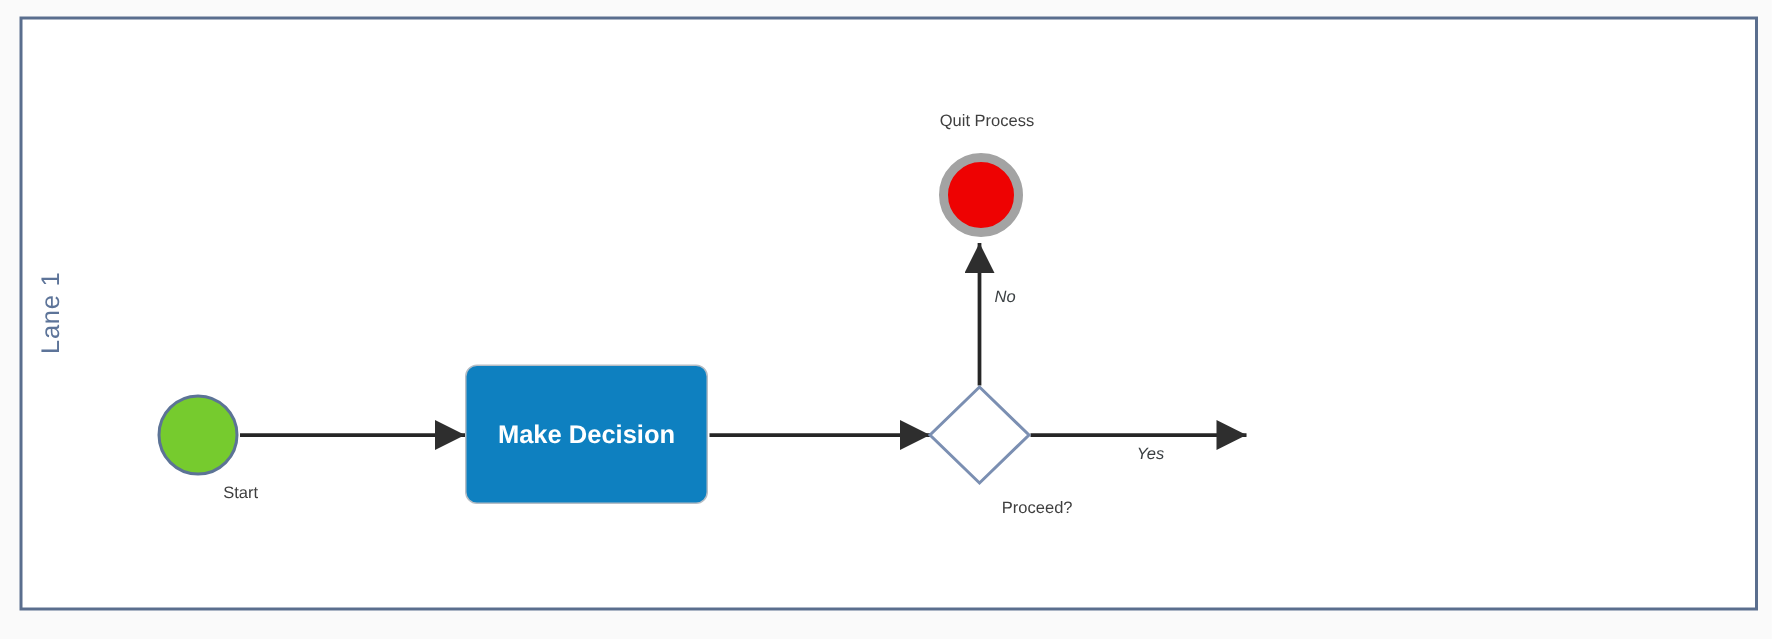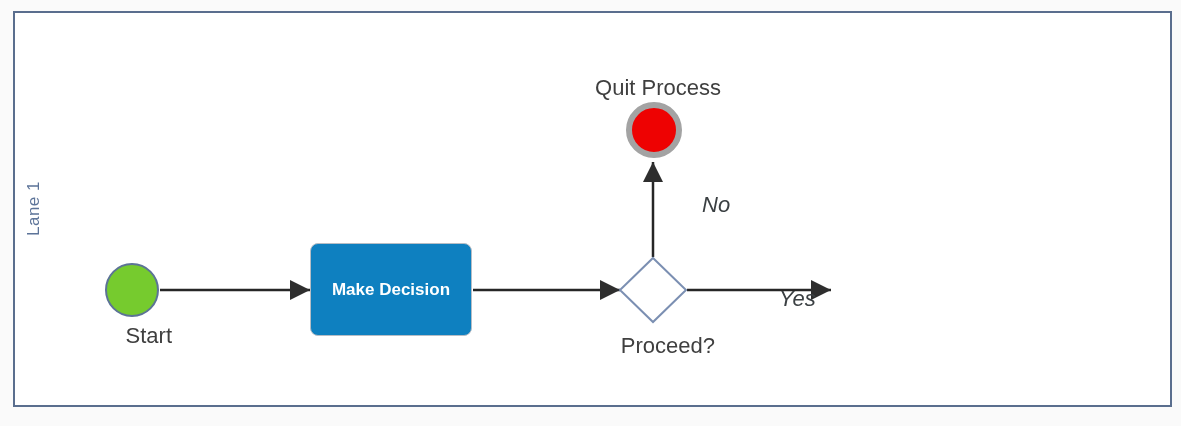--- a/index.html
+++ b/index.html
@@ -26,27 +26,27 @@
                border: 6px solid var(--end-ring, #a3a3a3); }
   .task { position: absolute; width: 162px; height: 93px; border-radius: 8px;
           background: var(--task-fill, #0e80c0); border: 1px solid #b6bdc5;
           display: flex; align-items: center; justify-content: center;
           color: #ffffff; font-weight: bold; font-size: 17px; text-align: center; }
   .task .task-label { max-width: 124px; line-height: 1.25; }
   .task.make-decision { left: 310px; top: 243px; }
   .task.continue { left: 832px; top: 243px; width: 161px; }
 
   
-  .lbl { position: absolute; color: #3f3f3f; font-size: 22px; white-space: nowrap; }
+  .lbl { position: absolute; color: #3f3f3f; font-size: 11px; white-space: nowrap; }
   .start-label { left: 92px; top: 323px; width: 80px; text-align: right; }
   .quit-label { left: 588px; top: 75px; width: 140px; text-align: center; }
   .proceed-label { left: 595px; top: 333px; width: 120px; text-align: right; }
-  .edge-label { font-style: italic; color: #3b4043; margin-left: 39px; }
+  .edge-label { font-style: italic; color: #3b4043; }
   .no-label { left: 663px; top: 192px; }
-  .yes-label { left: 740px; top: 286px; width: 54px; text-align: left; }
+  .yes-label { left: 740px; top: 297px; width: 54px; text-align: center; }
 </style>
 </head>
 <body>
 
 <div class="canvas">
 
   <div class="lane"></div>
   <div class="lane-label">Lane 1</div>
 
   <svg class="flows" viewBox="0 0 1181 426">

